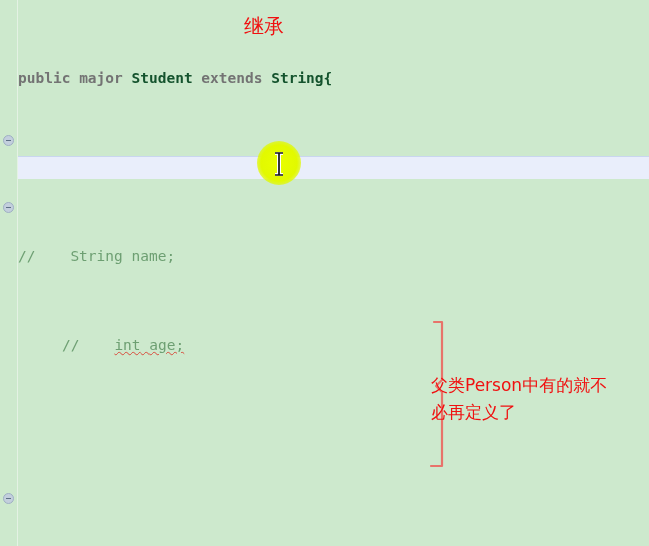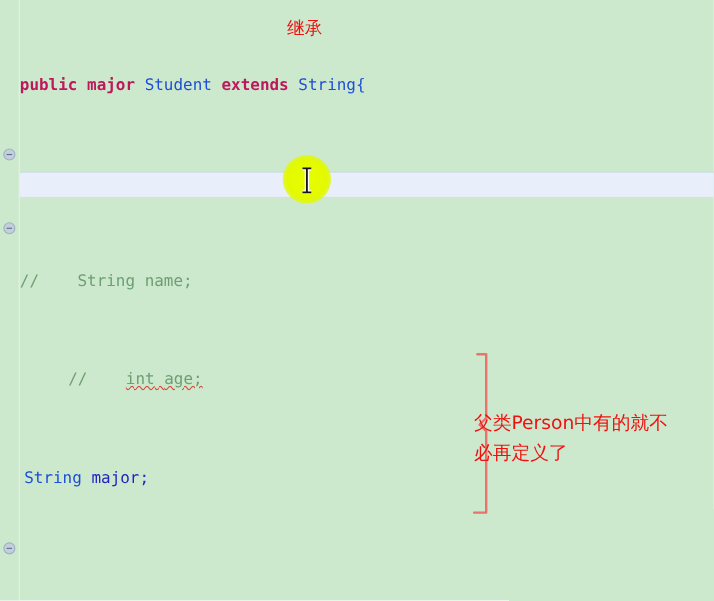--- a/index.html
+++ b/index.html
@@ -77,41 +77,41 @@
   }
   .curline-top {
     position: absolute;
     left: 18px;
     width: 631px;
     height: 1px;
     background: #c9d6ef;
     z-index: 2;
   }
   
-  .kw   { color: #be185d; font-weight: bold; }
-  .plain{ color: #1d4ed8; }
+  .kw   { color: #737373; font-weight: bold; }
+  .plain{ color: #14532d; font-weight: bold; }
   .cmt  { color: #6d9f72; }
   .fld  { color: #2323c4; }
   .wavy {
     text-decoration: underline;
     text-decoration-color: #d84a3a;
     text-decoration-style: wavy;
     text-decoration-thickness: 1px;
   }
   
   .anno {
     position: absolute;
     color: #f01010;
     font-family: "DejaVu Sans", "Liberation Sans", sans-serif;
     z-index: 10;
     white-space: pre;
   }
   #anno-inherit {
-    left: 261px; top: 17px;
-    font-size: 16px;
+    left: 244px; top: 17px;
+    font-size: 20px;
     line-height: 18px;
   }
   #anno-parent {
     left: 431px; top: 372px;
     font-size: 17px;
     line-height: 27px;
   }
   .brace {
     position: absolute;
     z-index: 10;
@@ -149,21 +149,20 @@
   <div class="code">
 
     <div class="line" style="padding-left:18px;"><span class="kw">public</span><span class="plain"> </span><span class="kw">major</span><span class="plain"> </span><span class="plain">Student</span><span class="plain"> </span><span class="kw">extends</span><span class="plain"> </span><span class="plain">String{</span></div>
 
     <div class="line"></div>
 
     <div class="line" style="padding-left:18px;"><span class="cmt"><span>//</span>    <span>String</span> <span>name;</span></span></div>
 
     <div class="line" style="padding-left:18px;margin-left:44px;"><span class="cmt"><span>//</span>    <span class="wavy"><span>int</span> <span>age;</span></span></span></div>
 
-    <div class="line"><span class="plain">String</span><span class="plain"> </span><span class="fld">major;</span></div>
 
     <div class="line"></div>
 
     
 
     
 
     
 
     

